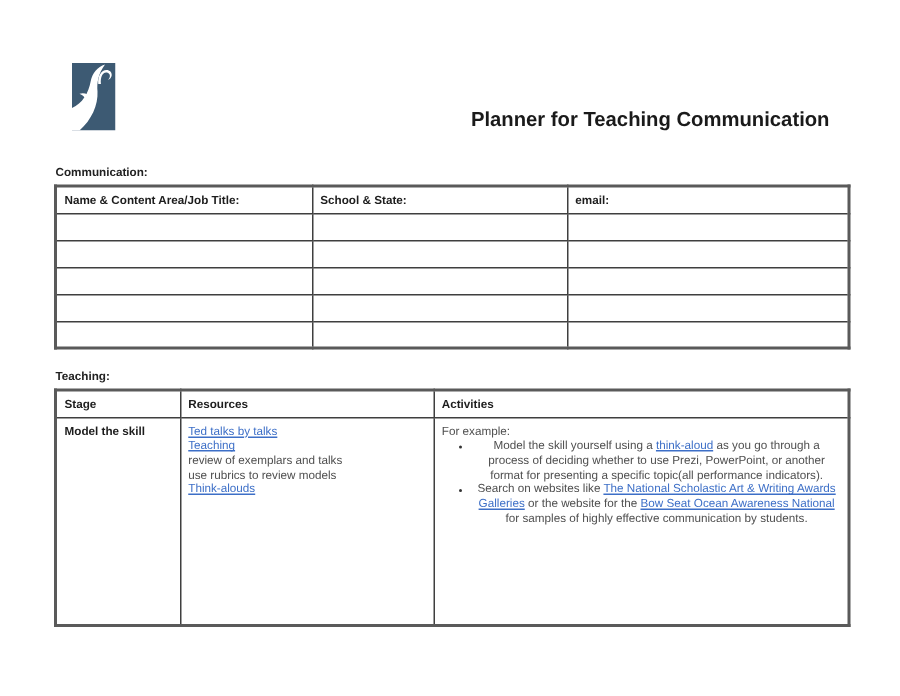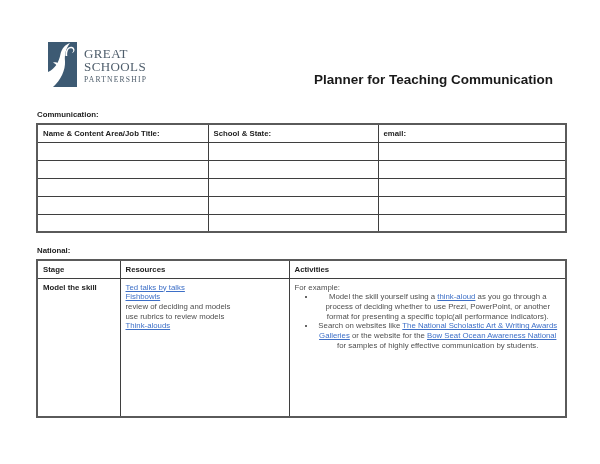--- a/index.html
+++ b/index.html
@@ -55,25 +55,20 @@
 
 <div class="page">
 
   <div class="logo">
     <svg class="logo-mark" viewBox="0 0 29 45" xmlns="http://www.w3.org/2000/svg" aria-hidden="true">
       <rect x="0" y="0" width="29" height="45" fill="#3d5a73"></rect>
       <path fill="#ffffff" d="M0 45 L0 30 C7 27 11 20 12.5 12 C13.5 7 17 2.5 22 1 C17.5 7 16.5 13 17 19 C17.5 28 13 38 5 45 Z"></path>
       <path fill="#ffffff" d="M13.5 24 C11 20.5 8 19.5 5 20.5 C8.5 22 10.5 25 11 29 Z"></path>
       <path fill="#ffffff" d="M17.5 14 C17 8 20.5 3.5 24.5 5 C27.5 6.2 27 10.5 23.8 11.2 C26 9.8 25.7 6.8 23.3 6.3 C20.3 5.8 18.8 9.5 19.3 14 Z"></path>
     </svg>
-    <div class="logo-text">
-      <div class="logo-line">GREAT</div>
-      <div class="logo-line">SCHOOLS</div>
-      <div class="logo-line3">PARTNERSHIP</div>
-    </div>
   </div>
 
   <h1 class="doc-title">Planner for Teaching Communication</h1>
 
   <div class="section-label contributors-label">Communication:</div>
 
   <table class="contributors-table">
     <colgroup>
         <col class="c-col1">
         <col class="c-col2">
@@ -108,43 +103,43 @@
           <td></td>
         </tr>
         <tr>
           <td></td>
           <td></td>
           <td></td>
         </tr>
       </tbody>
   </table>
 
-  <div class="section-label planning-label">National:</div>
+  <div class="section-label planning-label">Teaching:</div>
 
   <table class="planning-table">
     <colgroup>
         <col class="p-col1">
         <col class="p-col2">
         <col class="p-col3">
       </colgroup>
     <thead>
         <tr id="plan-head">
           <th>Stage</th>
           <th>Resources</th>
           <th>Activities</th>
         </tr>
       </thead>
     <tbody>
       <tr>
         <td class="stage-cell">Model the skill</td>
         <td class="resources-cell">
           <div id="resources-lines">
               <div><a class="link">Ted talks by talks</a></div>
-              <div><a class="link">Fishbowls</a></div>
-              <div>review of deciding and models</div>
+              <div><a class="link">Teaching</a></div>
+              <div>review of exemplars and talks</div>
               <div>use rubrics to review models</div>
               <div><a class="link">Think-alouds</a></div>
             </div>
         </td>
         <td class="activities-cell">
           <div>For example:</div>
           <ul id="activities-bullets">
               <li>Model the skill yourself using a <a class="link">think-aloud</a> as you go through a process of deciding whether to use Prezi, PowerPoint, or another format for presenting a specific topic(all performance indicators).</li>
               <li>Search on websites like <a class="link">The National Scholastic Art &amp; Writing Awards Galleries</a> or the website for the <a class="link">Bow Seat Ocean Awareness National</a> for samples of highly effective communication by students.</li>
             </ul>

